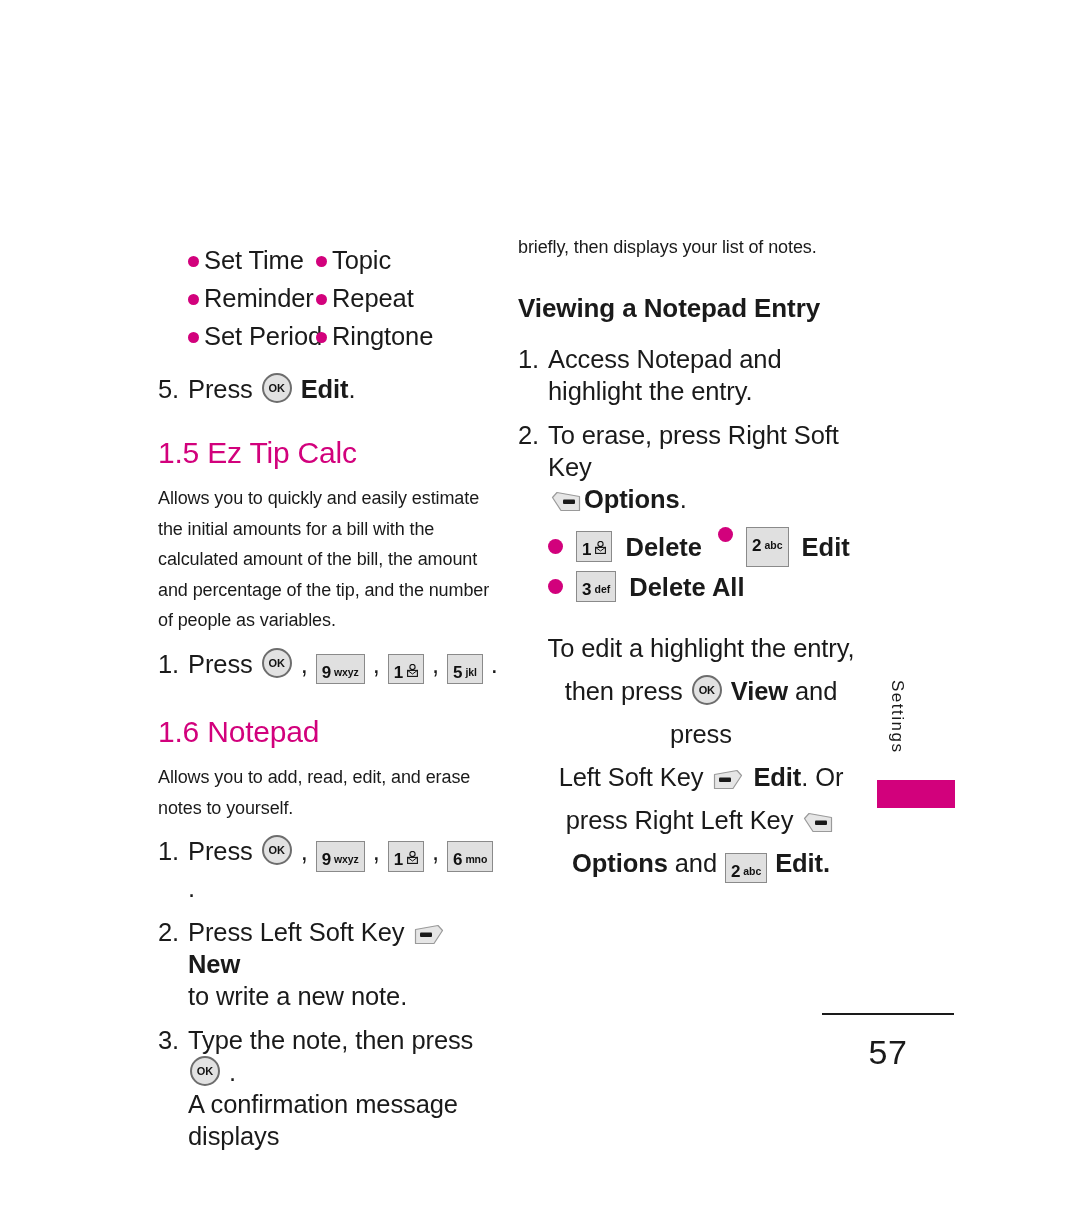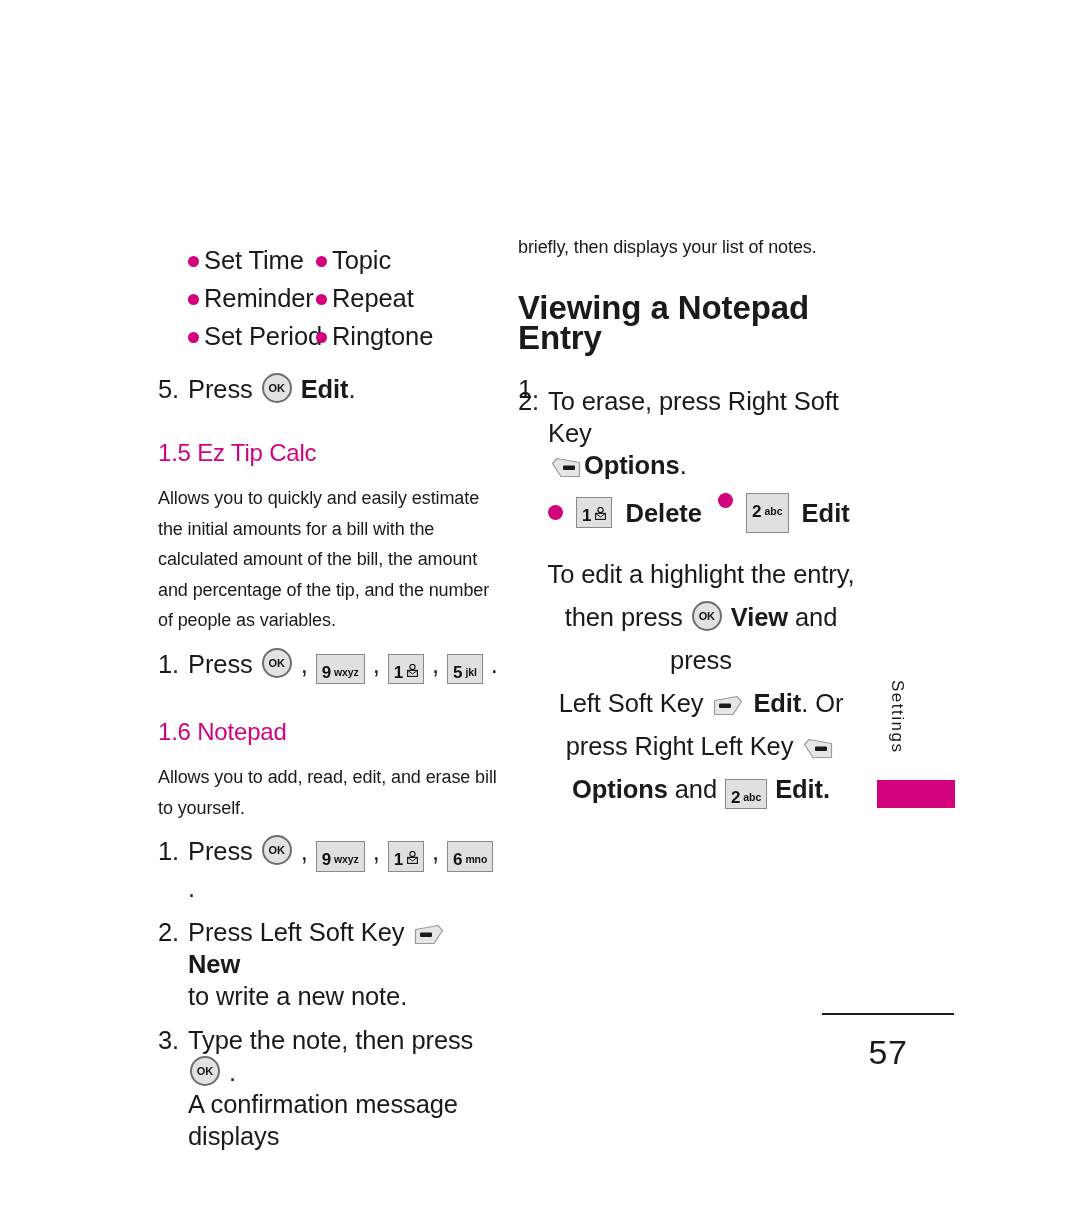--- a/index.html
+++ b/index.html
@@ -35,28 +35,28 @@
     line-height: 30.5px;
     letter-spacing: -0.1px;
     margin: 0 0 0 0;
   }
   .gap-s { height: 12px; }
   .gap-m { height: 20px; }
   .gap-l { height: 30px; }
 
   h2.sect {
     color: #D2017C;
-    font-size: 24px;
+    font-size: 30px;
     line-height: 36px;
     font-weight: 400;
     margin: 0;
     letter-spacing: -0.2px;
   }
   h3.sub {
-    font-size: 33px;
+    font-size: 26px;
     line-height: 30px;
     font-weight: 700;
     margin: 0;
     letter-spacing: -0.1px;
   }
 
   
   .step {
     position: relative;
     font-size: 25.5px;
@@ -257,21 +257,21 @@
               <rect x="0.6" y="6.4" width="9.8" height="6" fill="none" stroke="#111" stroke-width="1.1"></rect>
               <path d="M0.6 6.4 L5.5 10 L10.4 6.4" fill="none" stroke="#111" stroke-width="1"></path>
             </svg></span></span> ,
       <span class="key-num"><span class="d">5</span><span class="s">jkl</span></span> <span>.</span>
     </div>
 
     <div class="gap-l"></div>
 
     <h2 class="sect">1.6 Notepad</h2>
     <div class="gap-s"></div>
-    <p class="para">Allows you to add, read, edit, and erase bill to yourself.</p>
+    <p class="para">Allows you to add, read, edit, and erase notes to yourself.</p>
     <div class="gap-s"></div>
 
     <div class="step">
       <span class="num">1.</span><span>Press</span>
       <span class="key-ok"></span> ,
       <span class="key-num"><span class="d">9</span><span class="s">wxyz</span></span> ,
       <span class="key-num"><span class="d">1</span><span class="env"><svg width="11" height="13" viewBox="0 0 11 13">
               <circle cx="5.5" cy="3" r="2.6" fill="none" stroke="#111" stroke-width="1.1"></circle>
               <rect x="0.6" y="6.4" width="9.8" height="6" fill="none" stroke="#111" stroke-width="1.1"></rect>
               <path d="M0.6 6.4 L5.5 10 L10.4 6.4" fill="none" stroke="#111" stroke-width="1"></path>
@@ -305,21 +305,21 @@
 
     <p class="para">briefly, then displays your list of notes.</p>
 
     <div class="gap-l"></div>
 
     <h3 class="sub">Viewing a Notepad Entry</h3>
 
     <div class="gap-m"></div>
 
     <div class="step">
-      <span class="num">1.</span>
+      <span class="num">1.</span><span>Access Notepad and highlight the entry.</span>
     </div>
 
     <div class="gap-s"></div>
 
     <div class="step">
       <span class="num">2.</span><span>To erase, press Right Soft Key</span><br>
       <span class="softkey"><svg width="30" height="21" viewBox="0 0 30 21">
             <path d="M28.5 5.5 L6 1.5 L1.5 6.5 L10 19.5 L28.5 19.5 Z" fill="#e6e6e6" stroke="#9a9a9a" stroke-width="1.2" stroke-linejoin="round"></path>
             <rect x="12" y="8.5" width="12" height="4.5" rx="1" fill="#1a1a1a"></rect>
           </svg></span><b>Options</b><span>.</span>
@@ -335,20 +335,27 @@
                   <circle cx="5.5" cy="3" r="2.6" fill="none" stroke="#111" stroke-width="1.1"></circle>
                   <rect x="0.6" y="6.4" width="9.8" height="6" fill="none" stroke="#111" stroke-width="1.1"></rect>
                   <path d="M0.6 6.4 L5.5 10 L10.4 6.4" fill="none" stroke="#111" stroke-width="1"></path>
                 </svg></span></span>
           <b style="margin-left:12px;">Delete</b>
         </span>
         <span style="display:flex;">
           <span class="dot big"></span>
           <span class="key-num"><span class="d">2</span><span class="s">abc</span></span>
           <b style="margin-left:12px;">Edit</b>
+        </span>
+      </div>
+      <div style="display:flex;align-items:center;font-size:25.5px;line-height:40px;">
+        <span style="display:flex;align-items:center;">
+          <span class="dot big"></span>
+          <span class="key-num"><span class="d">3</span><span class="s">def</span></span>
+          <b style="margin-left:12px;">Delete All</b>
         </span>
       </div>
     </div>
 
     <div class="gap-m"></div>
 
     <div style="margin-left:26px;font-size:25.5px;line-height:43px;letter-spacing:-0.1px;text-align:center;">
       <span>To edit a highlight the entry,</span><br>
       <span>then press</span>
       <span class="key-ok"></span>

